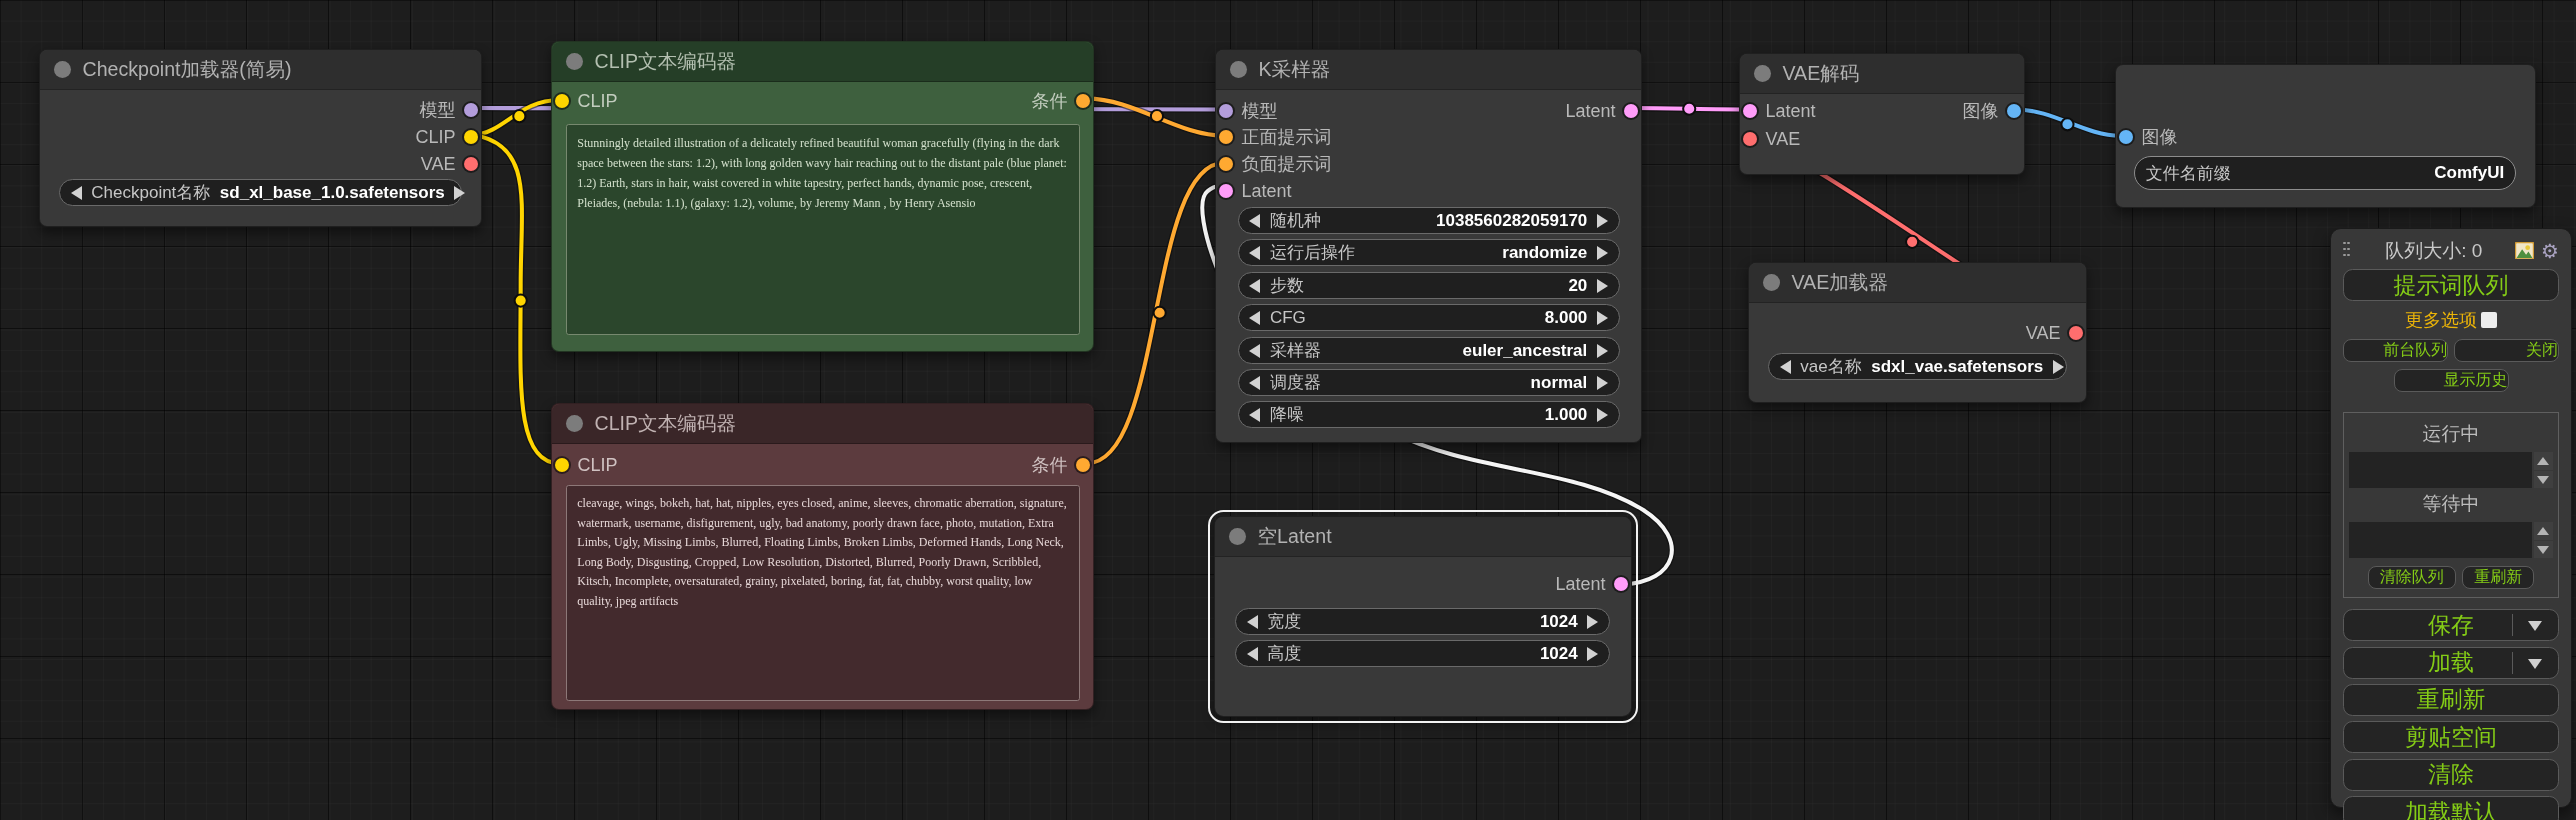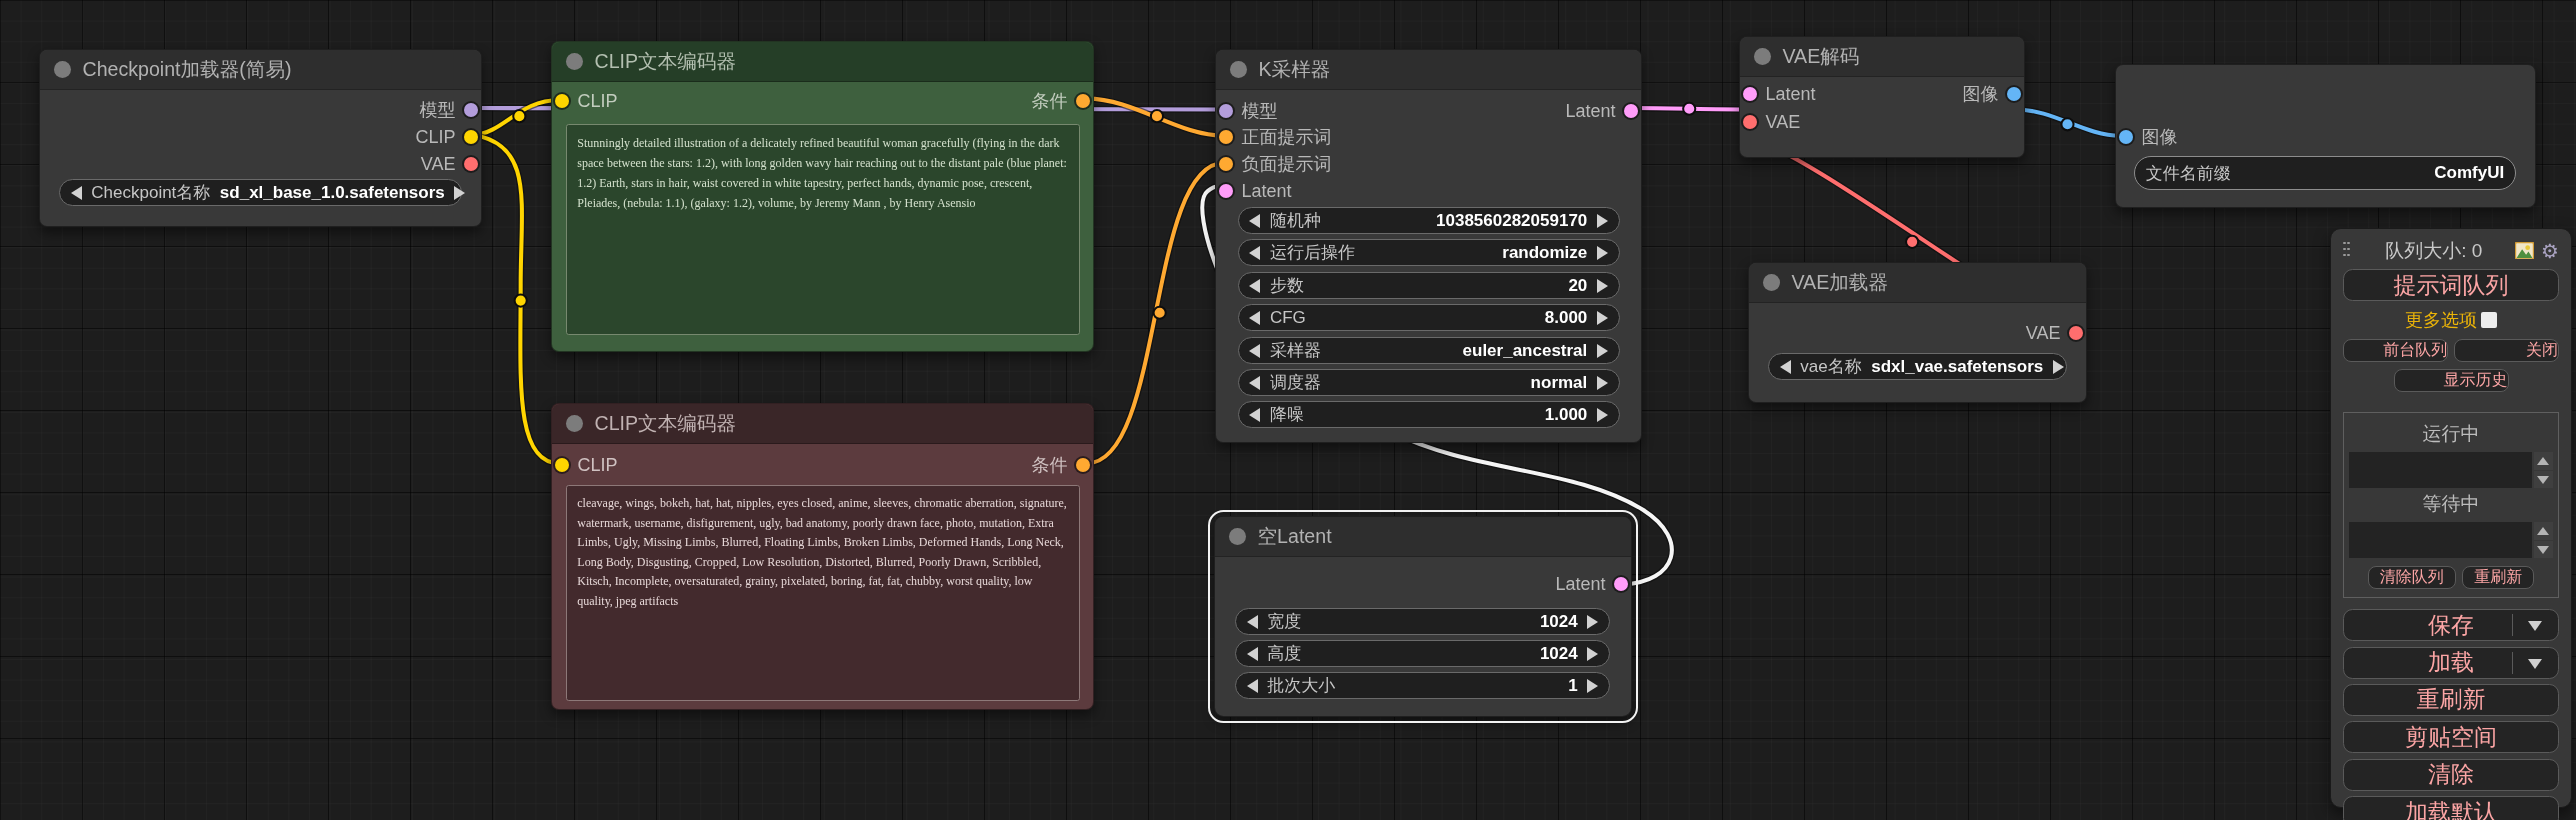--- a/index.html
+++ b/index.html
@@ -64,21 +64,21 @@
     position:absolute;left:2330px;top:228px;width:242px;height:580px;box-sizing:border-box;
     background:#383838;border-radius:10.8px;border:0.7px solid #1a1a1a;
     box-shadow:0 6.8px 15px rgba(0,0,0,0.5);padding:8px 12px;color:#cccccc;
   }
   .qp-header{display:flex;align-items:center;height:27px;gap:6.8px;}
   .drag-dots{display:grid;grid-template-columns:4px 4px;grid-auto-rows:6px;flex:none;margin-right:1.4px;}
   .drag-dots i{width:2.7px;height:2.7px;border-radius:50%;background:#9a9a9a;display:block;}
   .qp-size{flex:1;text-align:center;font-size:19px;color:#c9c9c9;}
   .gear{font-size:20px;color:#aaa3c2;line-height:1;}
   .btn{
-    background:#242424;border:1.4px solid #5a5a5a;border-radius:9.5px;color:#fca5a5;
+    background:#242424;border:1.4px solid #5a5a5a;border-radius:9.5px;color:#84cc16;
     display:flex;align-items:center;justify-content:center;box-sizing:border-box;
     text-align:center;position:relative;
   }
   .btn-big{height:32px;font-size:23px;margin-top:5.4px;}
   .btn-row{display:flex;gap:5.4px;margin-top:6.8px;}
   .btn-sm{height:23px;font-size:16px;flex:1;border-radius:8px;justify-content:flex-end;}
   .qp-options{display:flex;align-items:center;justify-content:center;gap:4px;margin-top:6.8px;font-size:18px;color:#eab308;}
   .checkbox{width:16px;height:16px;background:#ededed;border-radius:2px;}
   .queue-box{border:0.7px solid #5f5f5f;margin-top:20px;padding:5.4px 5.4px 8px 5.4px;}
   .q-label{text-align:center;font-size:19px;color:#bdbdbd;padding:2.7px 0 5.4px 0;}
@@ -267,29 +267,23 @@
     <span>宽度</span>
     <span class="w-value">1024</span>
     <span class="arr arr-r"></span>
   </div>
   <div class="widget" style="left:20px;top:123px;width:375px;">
     <span class="arr arr-l"></span>
     <span>高度</span>
     <span class="w-value">1024</span>
     <span class="arr arr-r"></span>
   </div>
-  <div class="widget" style="left:20px;top:155px;width:375px;">
-    <span class="arr arr-l"></span>
-    <span>批次大小</span>
-    <span class="w-value">1</span>
-    <span class="arr arr-r"></span>
-  </div>
-</div>
-
-<div class="node" style="left:1739px;top:36px;width:284px;height:120px;">
+</div>
+
+<div class="node" style="left:1739px;top:53px;width:284px;height:120px;">
   <div class="node-header">
     <span class="title-dot"></span>
     <span>VAE解码</span>
   </div>
   <div class="slot slot-in" style="top:47px;">
     <span class="port" style="background: rgb(255, 156, 249);"></span>
     <span>Latent</span>
   </div>
   <div class="slot slot-in" style="top:75px;">
     <span class="port" style="background: rgb(255, 110, 110);"></span>

